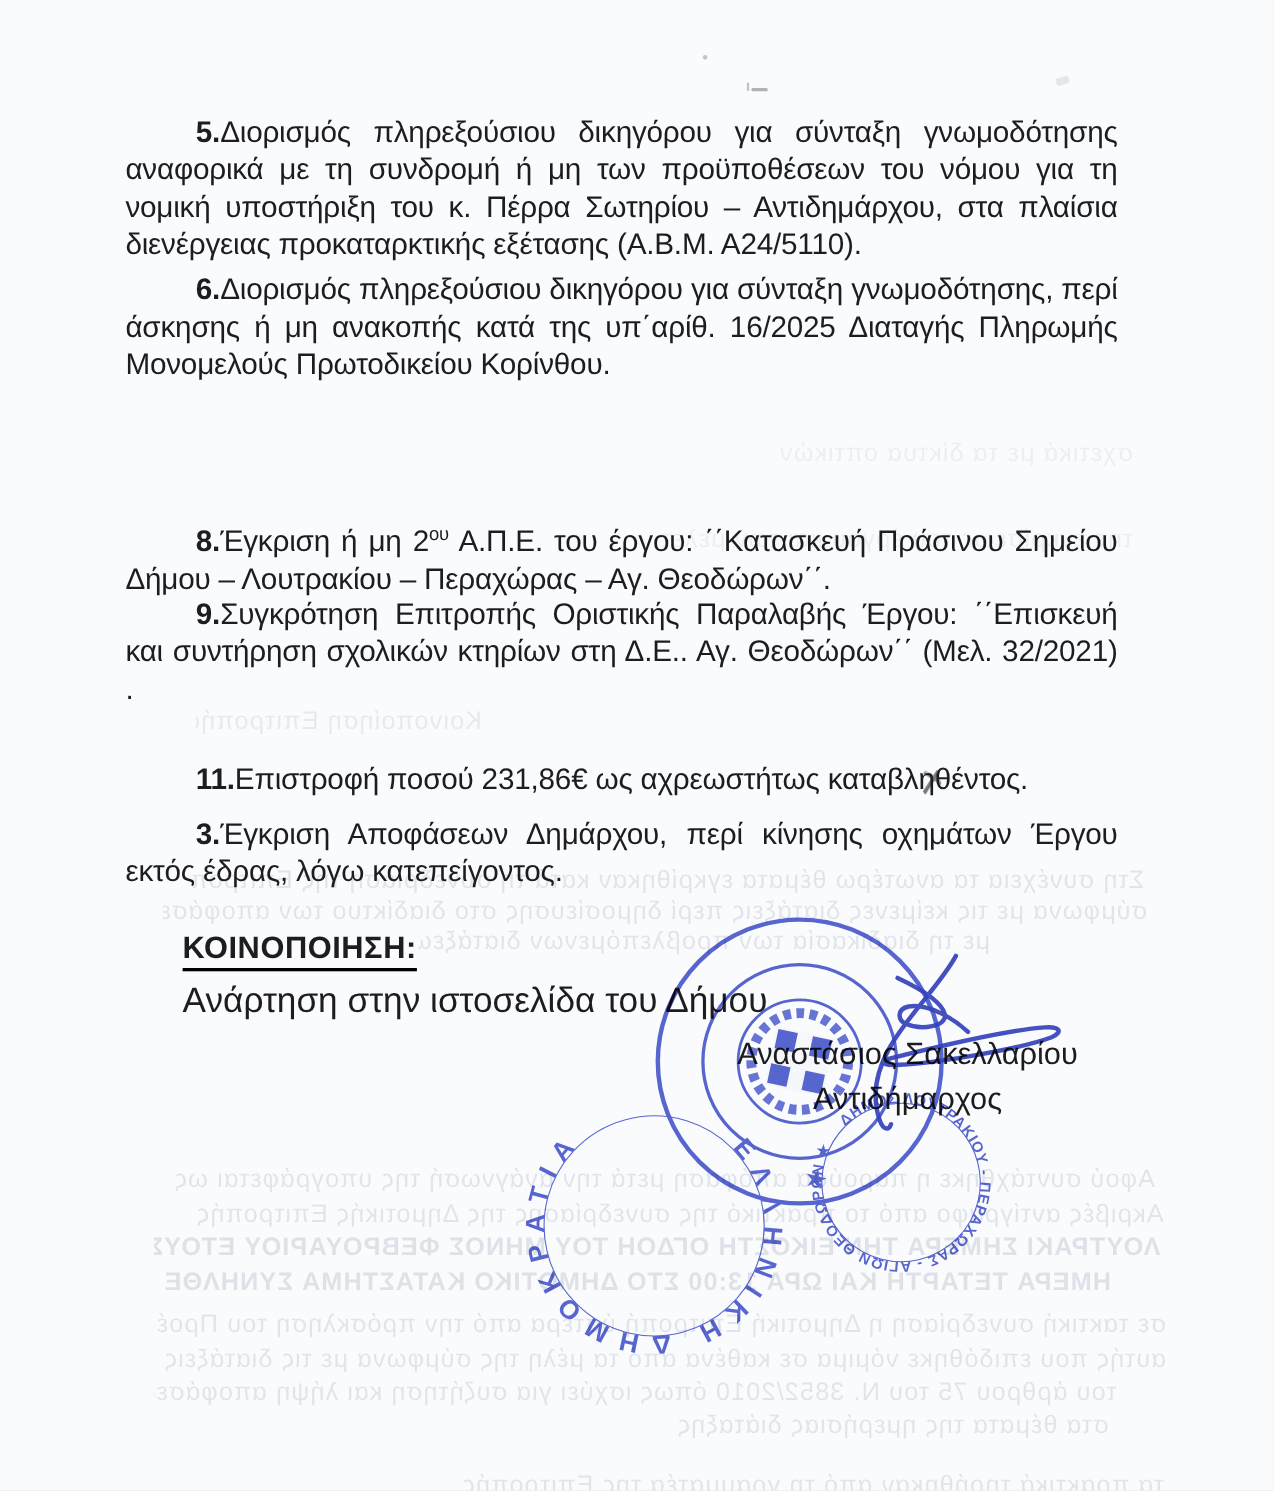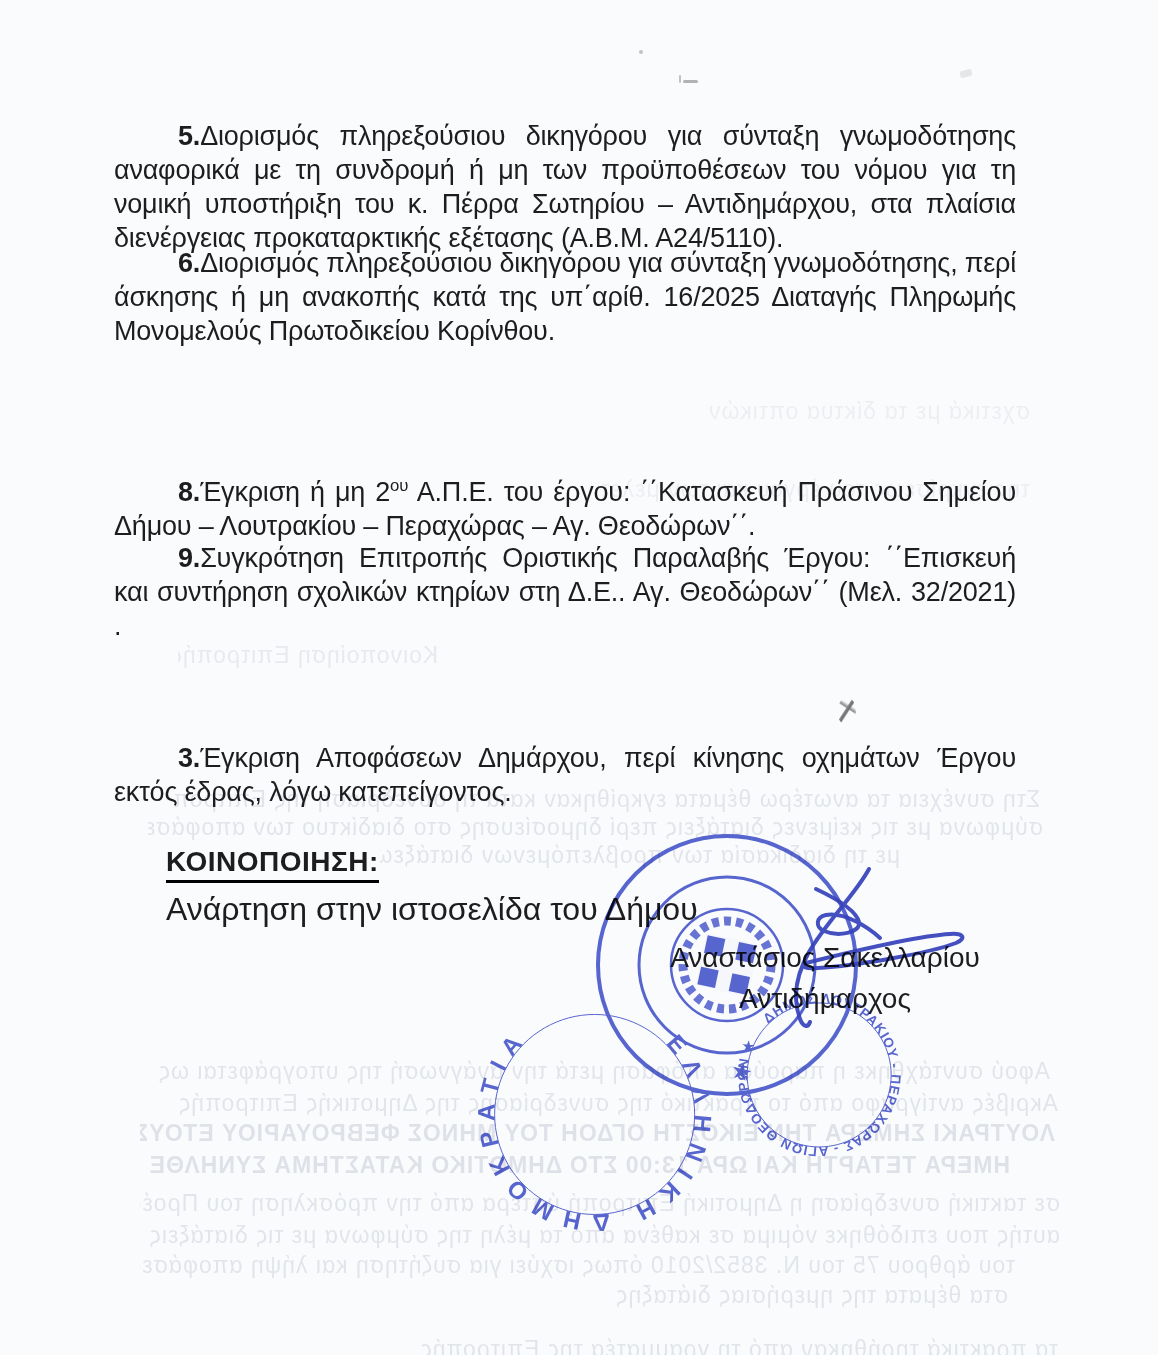--- a/index.html
+++ b/index.html
@@ -88,30 +88,31 @@
   <div class="ghost" style="left:140px;top:1252px;width:875px">του άρθρου 75 του Ν. 3852/2010 όπως ισχύει για συζήτηση και λήψη αποφάσεων</div>
   <div class="ghost" style="left:548px;top:1282px;width:460px">στα θέματα της ημερήσιας διάταξης</div>
   <div class="ghost" style="left:178px;top:1336px;width:880px">τα πρακτικά τηρήθηκαν από τη γραμματέα της Επιτροπής</div>
 
   <div class="speck" style="left:639px;top:50px;width:4px;height:4px;opacity:.5"></div>
   <div class="speck" style="left:683px;top:80px;width:15px;height:3px;opacity:.65"></div>
   <div class="speck" style="left:679px;top:75px;width:2px;height:8px;opacity:.5"></div>
   <div class="speck" style="left:960px;top:70px;width:12px;height:7px;opacity:.18;transform:rotate(-15deg)"></div>
   <div class="smudge"></div>
 
-  <p class="item" style="top:119px"><b>5.</b><span>Διορισμός πληρεξούσιου δικηγόρου για σύνταξη γνωμοδότησης αναφορικά με τη συνδρομή ή μη των προϋποθέσεων του νόμου για τη νομική υποστήριξη του κ. Πέρρα Σωτηρίου – Αντιδημάρχου, στα πλαίσια διενέργειας προκαταρκτικής εξέτασης (Α.Β.Μ. Α24/5110).</span></p>
+  <p class="item" style="top:103px"><b>5.</b><span>Διορισμός πληρεξούσιου δικηγόρου για σύνταξη γνωμοδότησης αναφορικά με τη συνδρομή ή μη των προϋποθέσεων του νόμου για τη νομική υποστήριξη του κ. Πέρρα Σωτηρίου – Αντιδημάρχου, στα πλαίσια διενέργειας προκαταρκτικής εξέτασης (Α.Β.Μ. Α24/5110).</span></p>
 
   <p class="item" style="top:246px"><b>6.</b><span>Διορισμός πληρεξούσιου δικηγόρου για σύνταξη γνωμοδότησης, περί άσκησης ή μη ανακοπής κατά της υπ΄αρίθ. 16/2025 Διαταγής Πληρωμής Μονομελούς Πρωτοδικείου Κορίνθου.</span></p>
 
 
   <p class="item" style="top:475px"><b>8.</b><span>Έγκριση ή μη 2</span><sup>ου</sup><span> Α.Π.Ε. του έργου: ΄΄Κατασκευή Πράσινου Σημείου Δήμου – Λουτρακίου – Περαχώρας – Αγ. Θεοδώρων΄΄.</span></p>
 
   <p class="item" style="top:541px"><b>9.</b><span>Συγκρότηση Επιτροπής Οριστικής Παραλαβής Έργου: ΄΄Επισκευή και συντήρηση σχολικών κτηρίων στη Δ.Ε.. Αγ. Θεοδώρων΄΄ (Μελ. 32/2021) .</span></p>
 
 
+  <p class="item" style="top:691px"><b>11.</b><span>Επιστροφή ποσού 231,86€ ως αχρεωστήτως καταβληθέντος.</span></p>
 
   <p class="item" style="top:741px"><b>3.</b><span>Έγκριση Αποφάσεων Δημάρχου, περί κίνησης οχημάτων Έργου εκτός έδρας, λόγω κατεπείγοντος.</span></p>
 
   <div class="notif-heading">ΚΟΙΝΟΠΟΙΗΣΗ:</div>
   <div class="notif-body">Ανάρτηση στην ιστοσελίδα  του Δήμου</div>
 
   <div class="sig-name">Αναστάσιος Σακελλαρίου</div>
   <div class="sig-role">Αντιδήμαρχος</div>
 
   <svg class="ink" width="1158" height="1355" viewBox="0 0 1158 1355">

